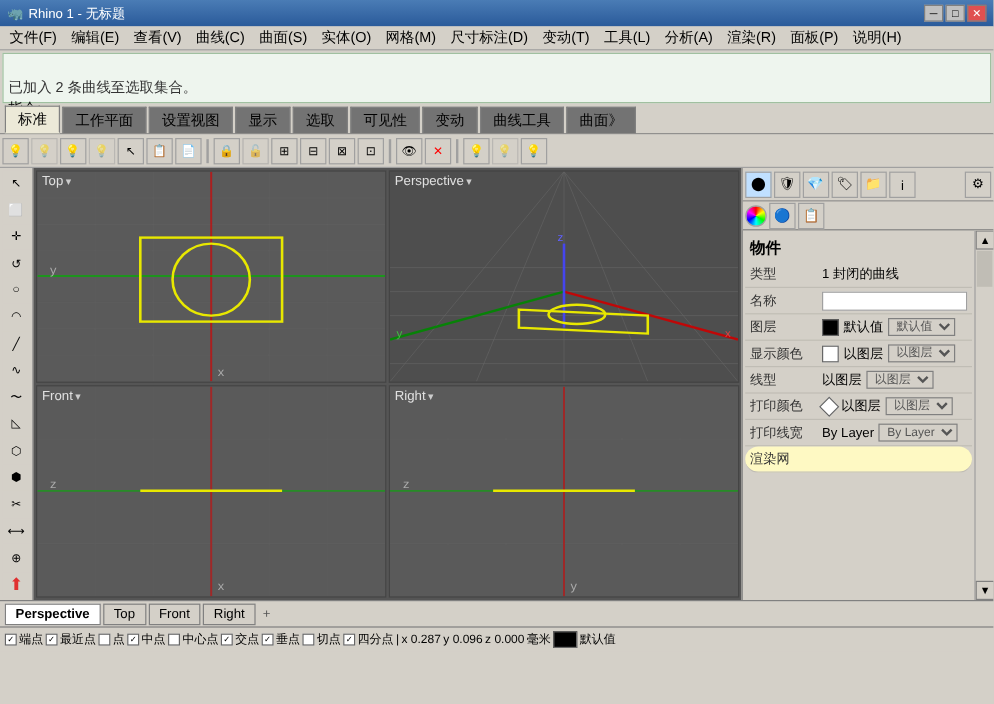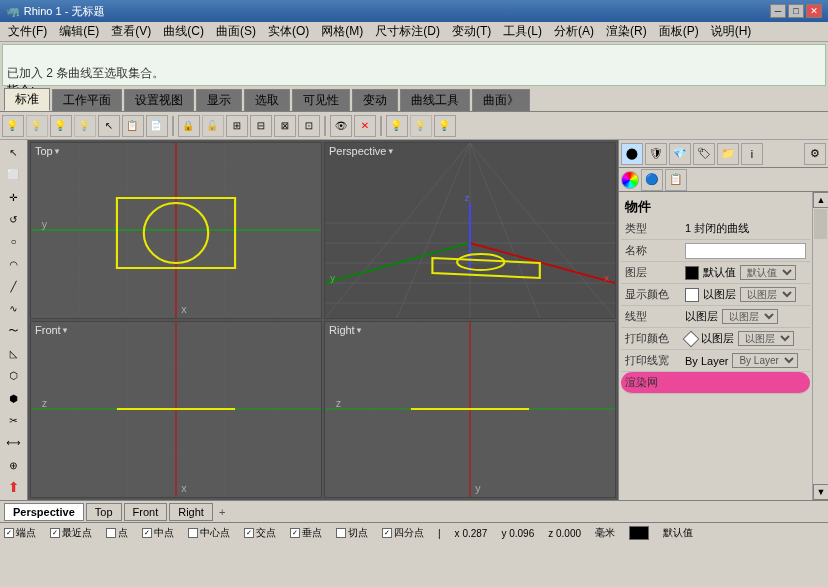--- a/index.html
+++ b/index.html
@@ -276,21 +276,21 @@
     }
 
     .statusbar {
       height: 20px;
       background: #d4d0c8;
       border-top: 1px solid #808080;
       display: flex;
       align-items: center;
       padding: 10px 4px;
       font-size: 10px;
-      gap: 14px;
+      gap: 2px;
     }
     .statusbar-item {
       display: flex;
       align-items: center;
       gap: 2px;
       white-space: nowrap;
     }
     .checkbox-small {
       width: 10px; height: 10px;
       border: 1px solid #666;
@@ -669,21 +669,21 @@
             <div class="prop-label">打印线宽</div>
             <div class="prop-value">
               <span>By Layer</span>
               <select class="prop-dropdown">
                 <option>By Layer</option>
               </select>
             </div>
           </div>
 
 
-          <div class="prop-row" style="background:#ec4899;border-radius:11px;">
+          <div class="prop-row" style="background:#fef9c3;border-radius:11px;">
             <div class="prop-label">渲染网</div>
             <div class="prop-value"></div>
           </div>
 
         </div>
       </div>
       <div class="right-panel-scrollbar">
         <div class="scroll-arrow">▲</div>
         <div class="scroll-thumb" style="height:30px;max-height:30px;flex:none;"></div>
         <div style="flex:1"></div>

